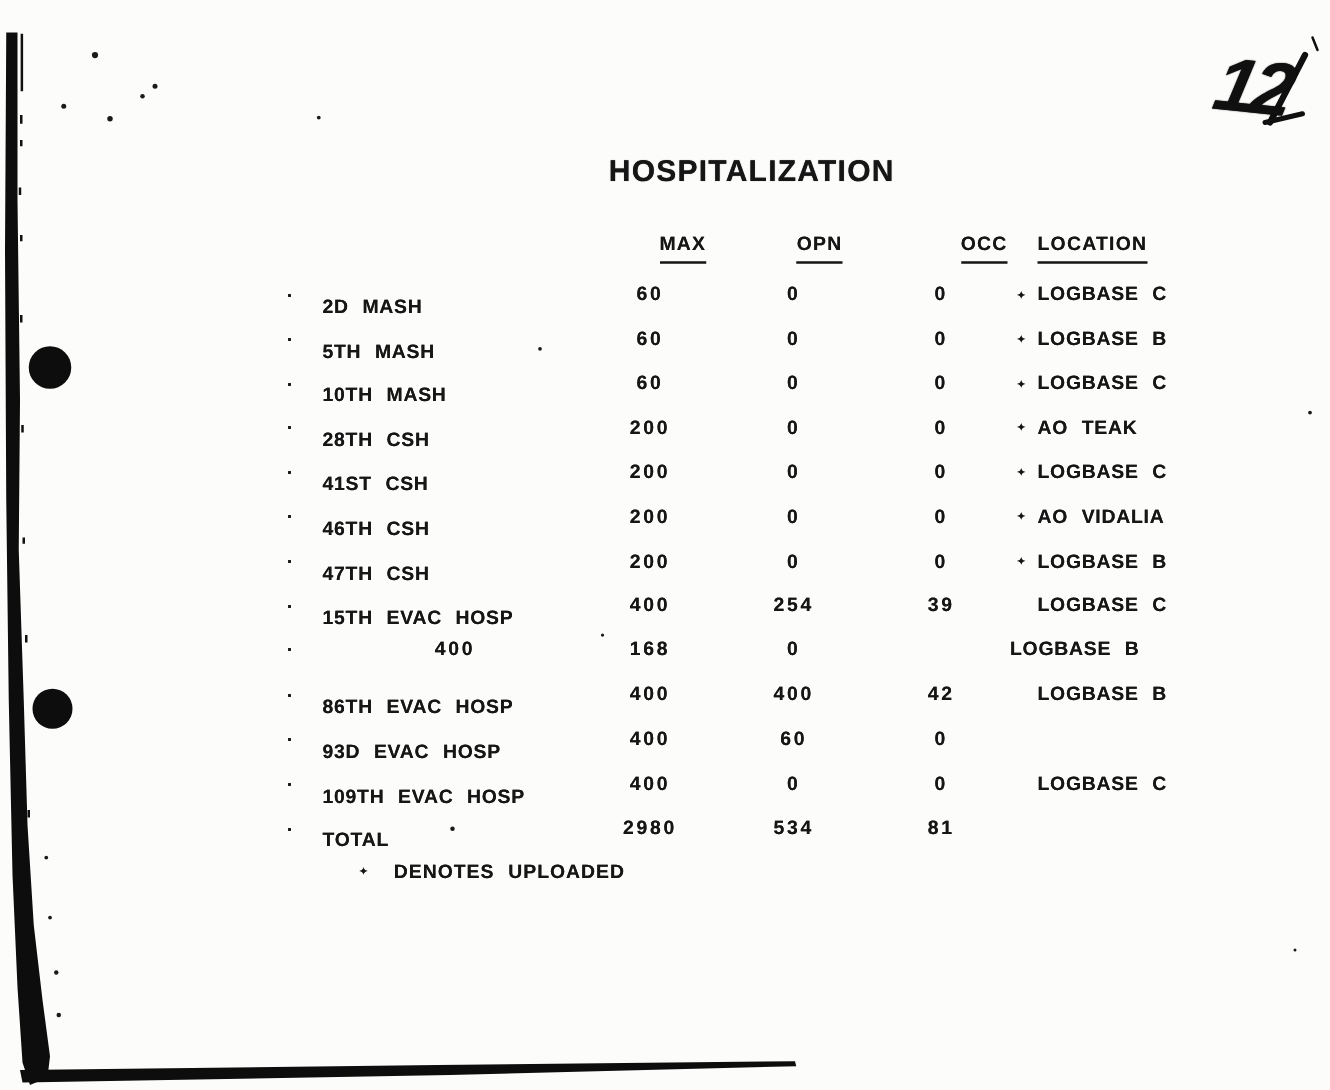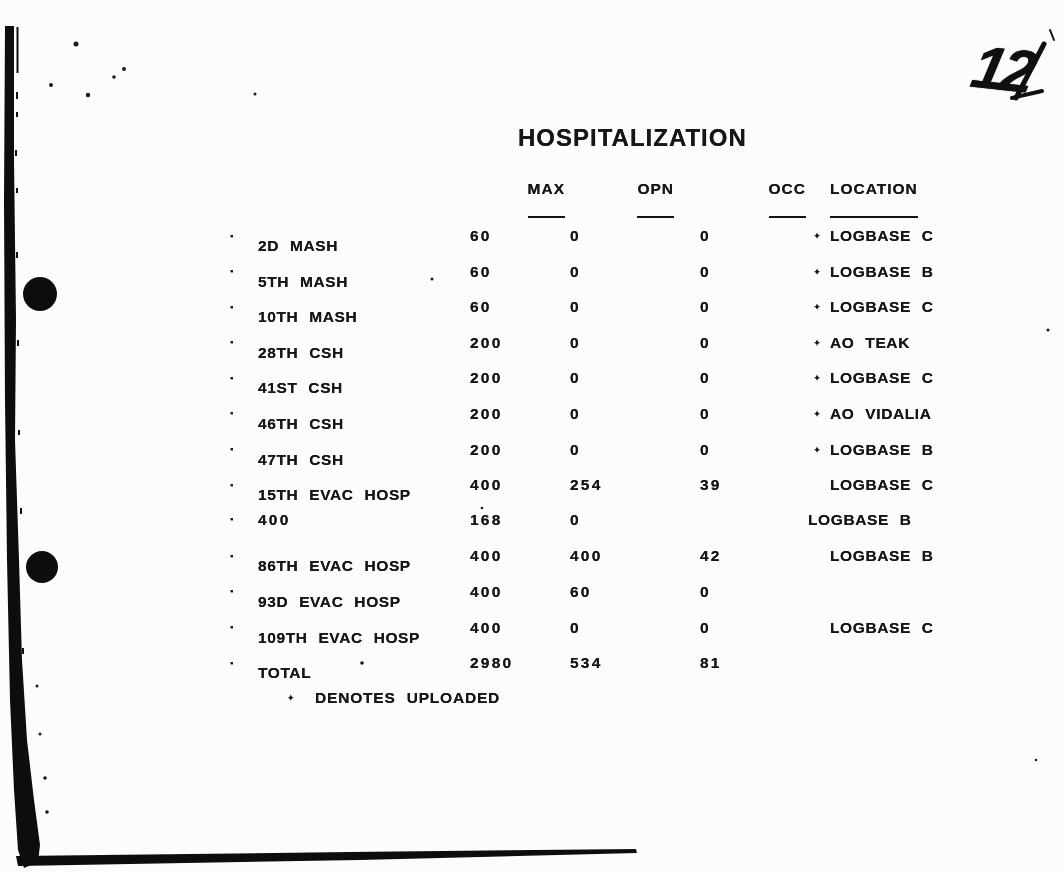--- a/index.html
+++ b/index.html
@@ -20,42 +20,41 @@
     transform:rotate(6deg) skewX(-6deg);
     color:#101010;line-height:74px;letter-spacing:-4px;
     text-shadow:0 0 1px #000;
   }
   
   .title{
     position:absolute;left:487px;top:124px;
     font-size:24px;font-weight:bold;letter-spacing:1px;
     text-shadow:0 0 0.6px rgba(0,0,0,.85);
     white-space:nowrap;
-    margin-left:31px;
   }
   
   .table{
     position:absolute;left:230px;top:180px;width:810px;
     font-size:15.5px;font-weight:bold;
     text-shadow:0 0 0.5px rgba(0,0,0,.8);
   }
   .trow{
     display:grid;
     grid-template-columns:28px 212px 100px 130px 106px 22px auto;
     align-items:center;
     height:35.6px;
   }
   .thead{height:37px;}
   .cell{white-space:nowrap;}
   .c-bullet{font-size:9px;line-height:1;}
   .c-name{letter-spacing:0.6px;word-spacing:6px;margin-top:20px;}
-  .c-num{text-align:left;letter-spacing:2.2px;}
+  .c-num{text-align:center;letter-spacing:2.2px;}
   .c-mark{text-align:center;font-size:9px;}
   .c-loc{letter-spacing:0.6px;word-spacing:6px;padding-left:2px;}
-  .hcell{justify-self:end;border-bottom:2.2px solid #151515;padding-bottom:18px;letter-spacing:1px;}
+  .hcell{justify-self:end;border-bottom:2.2px solid #151515;padding-bottom:4px;letter-spacing:1px;}
   .h-max{margin-right:5px;}
   .h-opn{margin-right:26px;}
   .h-occ{}
   .h-loc{justify-self:start;margin-left:2px;}
   
   .footnote{
     display:grid;grid-template-columns:28px auto;align-items:center;height:35.6px;
     margin-left:57px;
   }
   .footnote .c-mark{text-align:left;}

